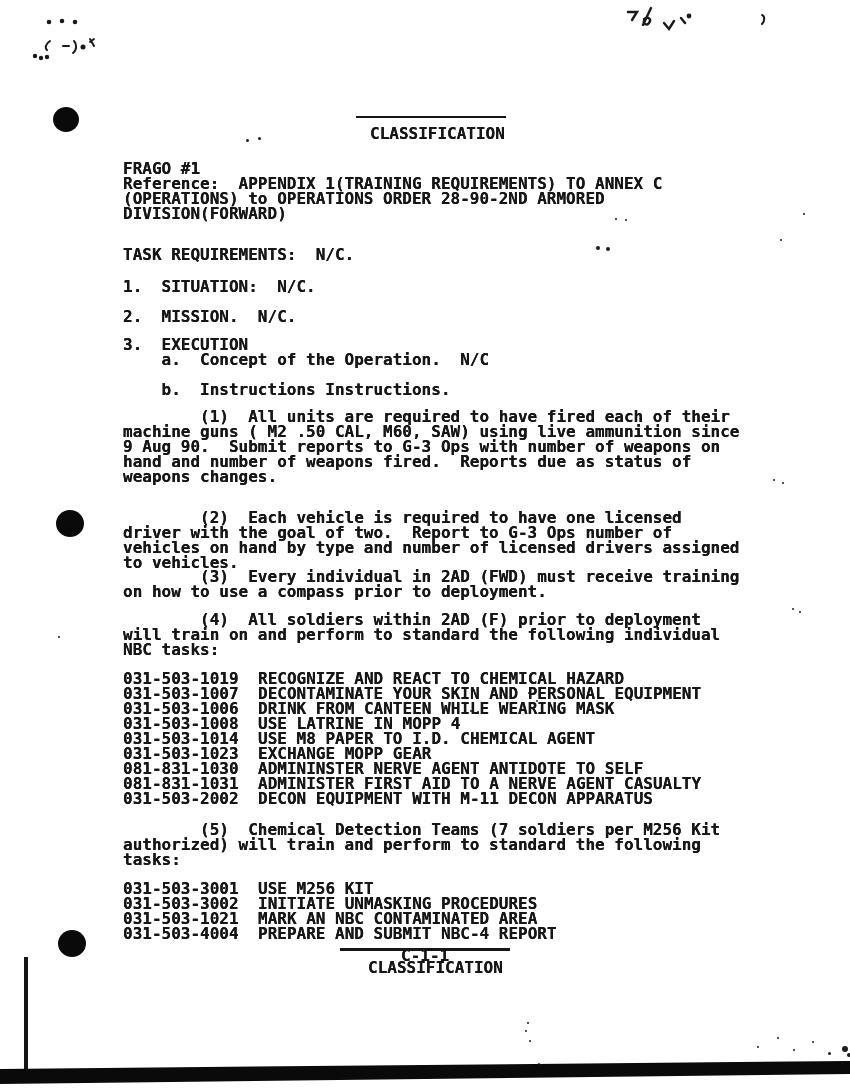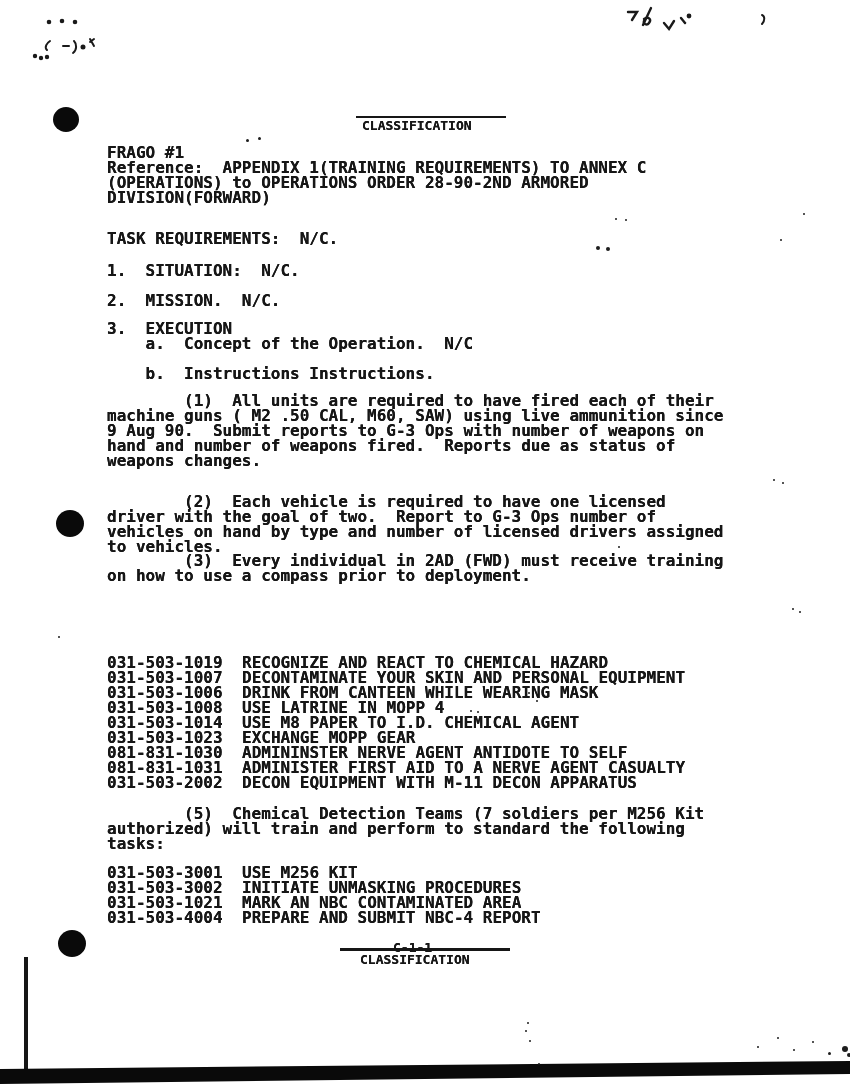--- a/index.html
+++ b/index.html
@@ -9,33 +9,33 @@
     background:#ffffff;
     overflow:hidden;
     font-family:"DejaVu Sans Mono", monospace;
     font-weight:bold;
     color:#161616;
     -webkit-font-smoothing:antialiased;
   }
   .tblock{
     position:absolute;
     left:107px;
-    margin:0;
+    margin:16px;
     font:inherit;
     font-size:16px;
     line-height:15px;
     white-space:pre;
     letter-spacing:0px;
     text-shadow:0 0 .5px currentColor;
   }
   .classline{
     position:absolute;
-    margin:0;
+    margin:8px;
     font:inherit;
-    font-size:13px;
+    font-size:16px;
     line-height:15px;
     white-space:pre;
     text-shadow:0 0 .6px currentColor;
   }
   .rule{
     position:absolute;
     background:#161616;
   }
   .punch{
     position:absolute;
@@ -113,20 +113,23 @@
 weapons changes.</pre>
 
   <pre class="tblock" style="top:494px">        (2)  Each vehicle is required to have one licensed
 driver with the goal of two.  Report to G-3 Ops number of
 vehicles on hand by type and number of licensed drivers assigned
 to vehicles.</pre>
 
   <pre class="tblock" style="top:553px">        (3)  Every individual in 2AD (FWD) must receive training
 on how to use a compass prior to deployment.</pre>
 
+  <pre class="tblock" style="top:596px">        (4)  All soldiers within 2AD (F) prior to deployment
+will train on and perform to standard the following individual
+NBC tasks:</pre>
 
   <div class="tblock" style="top:655px"><div class="task-line"><span class="code">031-503-1019</span><span>RECOGNIZE AND REACT TO CHEMICAL HAZARD</span></div><div class="task-line"><span class="code">031-503-1007</span><span>DECONTAMINATE YOUR SKIN AND PERSONAL EQUIPMENT</span></div><div class="task-line"><span class="code">031-503-1006</span><span>DRINK FROM CANTEEN WHILE WEARING MASK</span></div><div class="task-line"><span class="code">031-503-1008</span><span>USE LATRINE IN MOPP 4</span></div><div class="task-line"><span class="code">031-503-1014</span><span>USE M8 PAPER TO I.D. CHEMICAL AGENT</span></div><div class="task-line"><span class="code">031-503-1023</span><span>EXCHANGE MOPP GEAR</span></div><div class="task-line"><span class="code">081-831-1030</span><span>ADMININSTER NERVE AGENT ANTIDOTE TO SELF</span></div><div class="task-line"><span class="code">081-831-1031</span><span>ADMINISTER FIRST AID TO A NERVE AGENT CASUALTY</span></div><div class="task-line"><span class="code">031-503-2002</span><span>DECON EQUIPMENT WITH M-11 DECON APPARATUS</span></div></div>
 
   <pre class="tblock" style="top:806px">        (5)  Chemical Detection Teams (7 soldiers per M256 Kit
 authorized) will train and perform to standard the following
 tasks:</pre>
 
   <div class="tblock" style="top:865px"><div class="task-line"><span class="code">031-503-3001</span><span>USE M256 KIT</span></div><div class="task-line"><span class="code">031-503-3002</span><span>INITIATE UNMASKING PROCEDURES</span></div><div class="task-line"><span class="code">031-503-1021</span><span>MARK AN NBC CONTAMINATED AREA</span></div><div class="task-line"><span class="code">031-503-4004</span><span>PREPARE AND SUBMIT NBC-4 REPORT</span></div></div>
 
   <div class="rule" style="left:340px;top:948px;width:170px;height:3px"></div>

